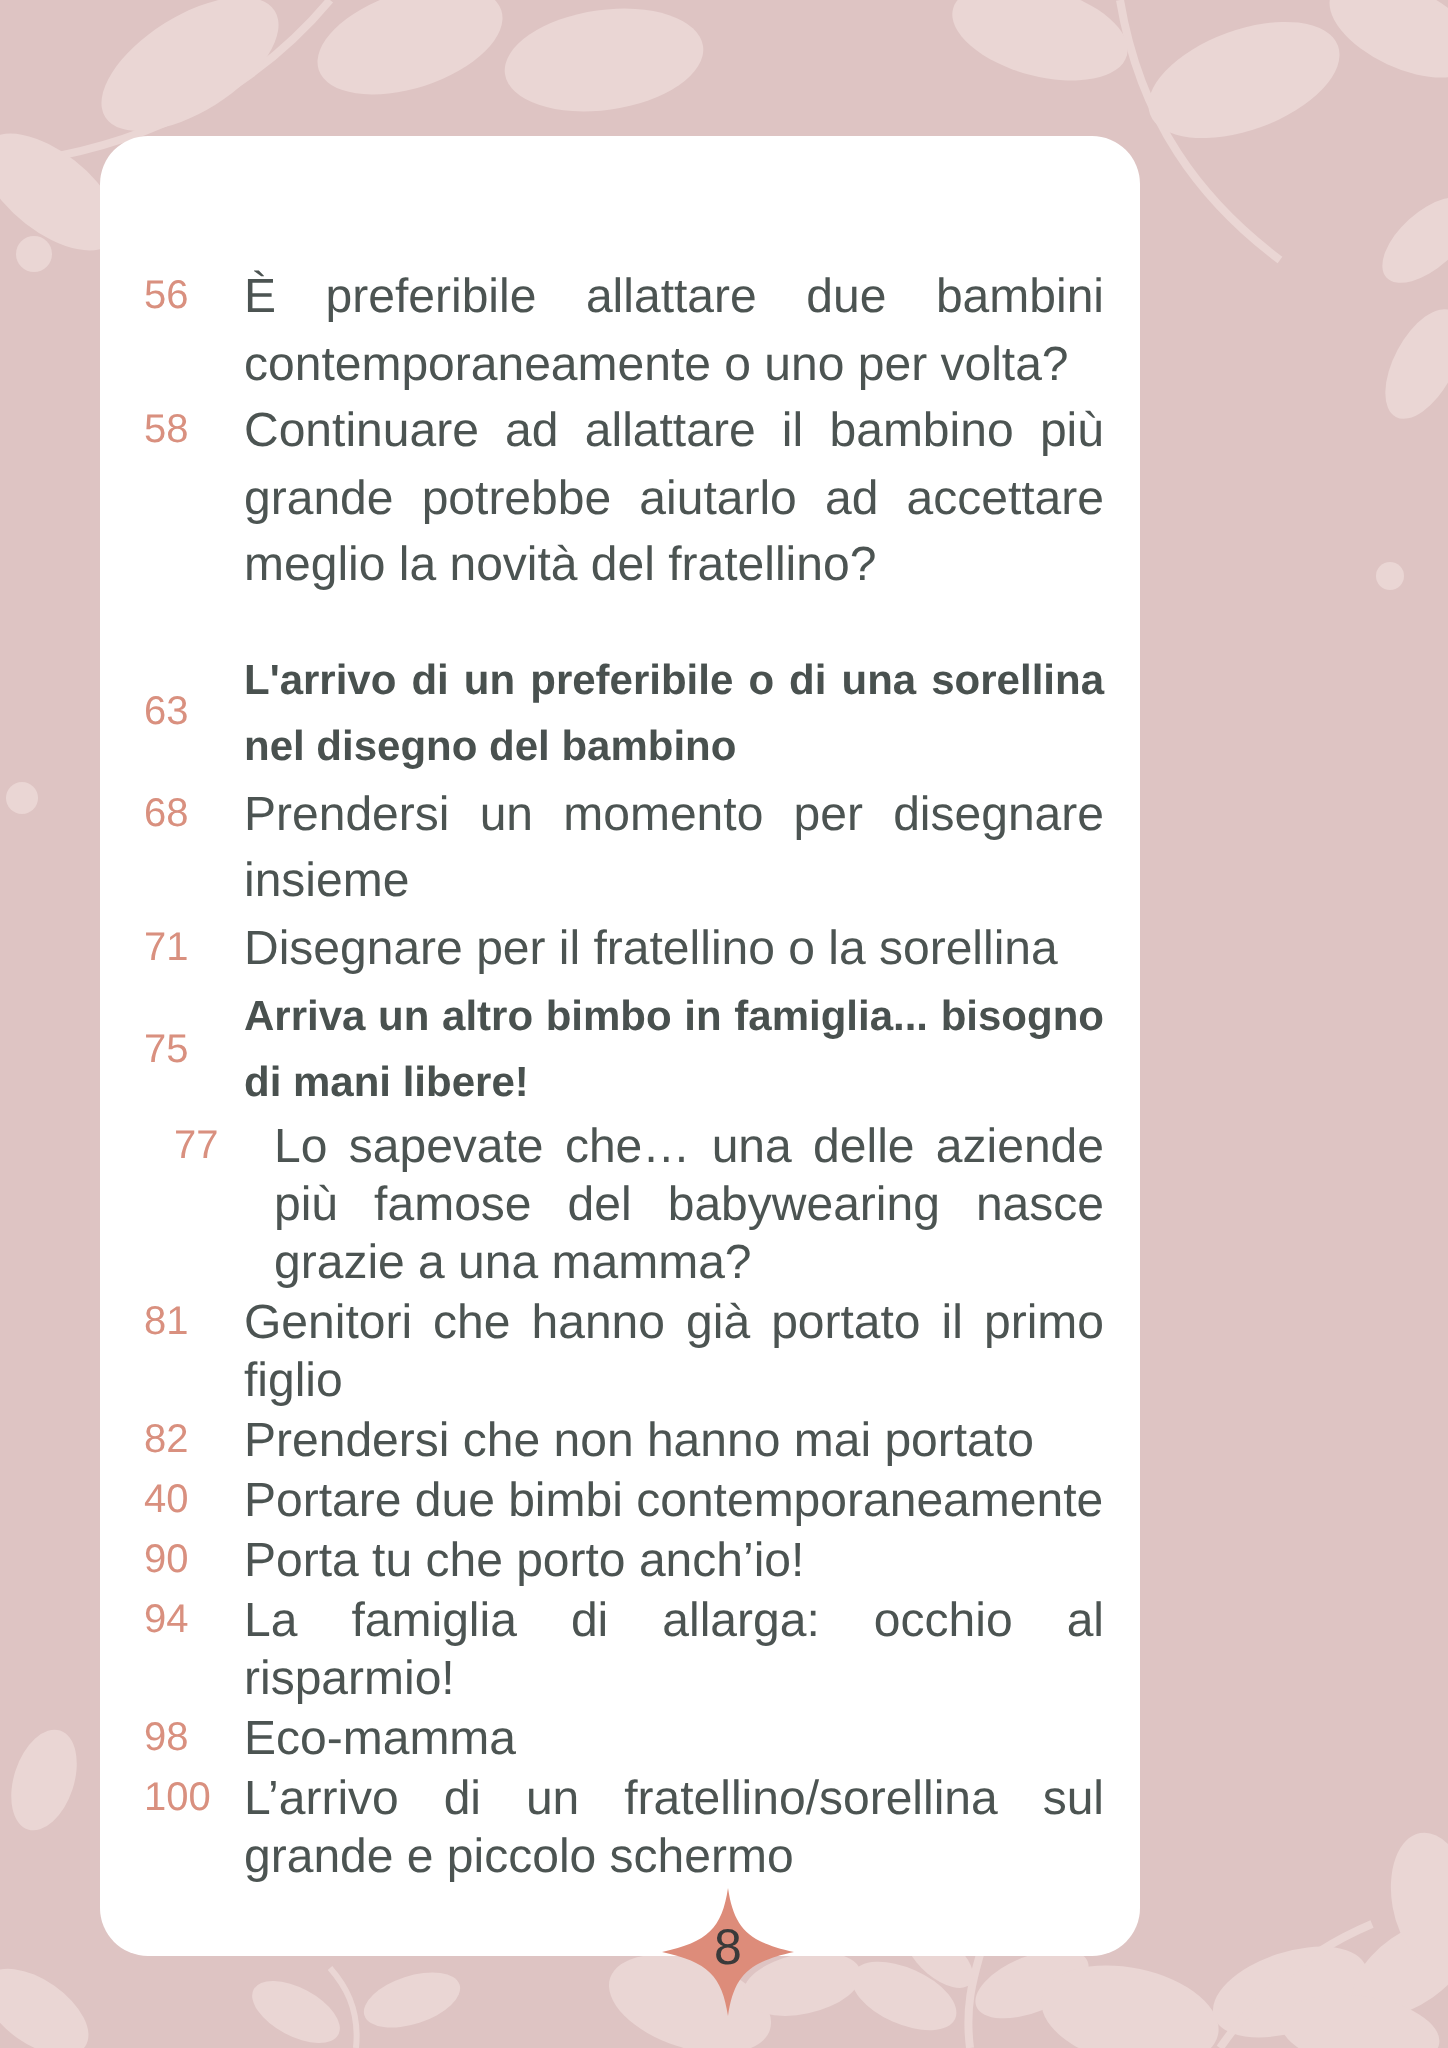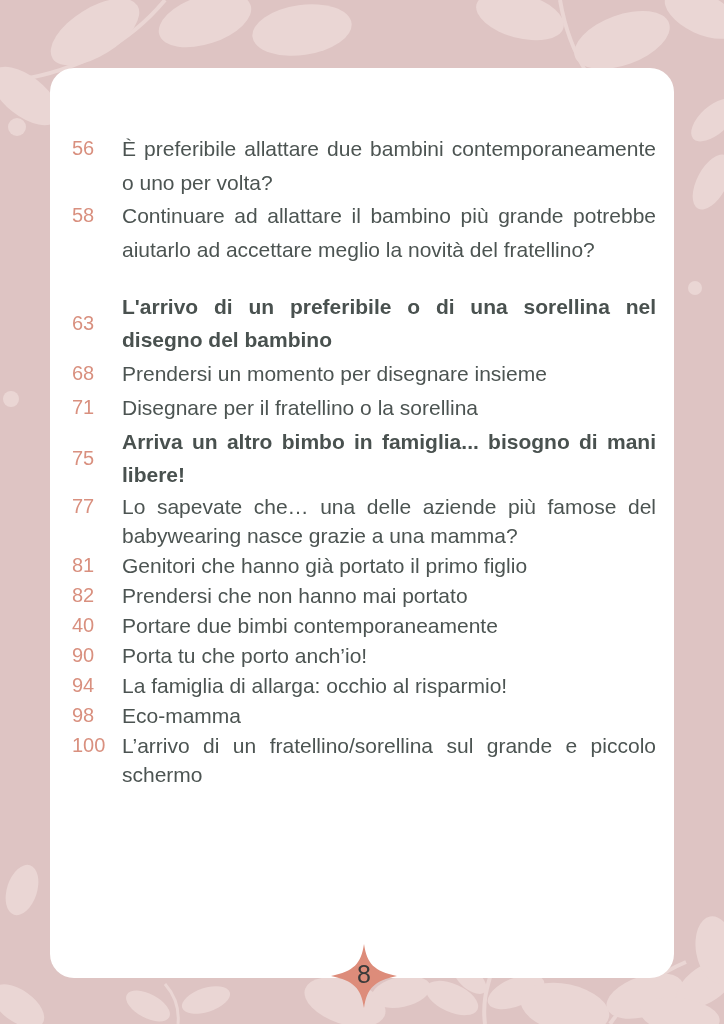--- a/index.html
+++ b/index.html
@@ -5,44 +5,44 @@
   html,body { margin:0; padding:0; }
   body {
     width:724px; height:1024px;
     position:relative; overflow:hidden;
     background:#dec4c3;
     font-family:"Liberation Sans", sans-serif;
   }
   .bg-decor { position:absolute; inset:0; width:724px; height:1024px; }
   .card {
     position:absolute; left:50px; top:68px;
-    width:624px; height:910px;
+    width:520px; height:910px;
     background:#ffffff; border-radius:24px;
     box-sizing:border-box;
     padding:64px 18px 0 22px;
   }
   .toc-row { display:flex; align-items:flex-start; }
   .num {
     flex:none; width:50px;
     color:#d9907f; font-size:20px;
   }
   .txt {
     flex:1; text-align:justify;
-    color:#4c5452; font-size:21px;
+    color:#4c5452; font-size:24px;
     letter-spacing:0;
   }
   .sec-loose .toc-row { line-height:33.5px; }
   .sec-loose .num { line-height:33.5px; }
   .sec-tight .toc-row { line-height:29px; margin-top:1px; }
   .sec-tight .num { line-height:29px; }
   .heading-row { margin-top:24px; margin-bottom:1px;align-items:center; }
   .heading-row .txt { font-weight:bold; font-size:21px; line-height:33px; color:#49514f; }
   .heading-row .num { line-height:33px; }
   .sec-tight .heading-row { line-height:33px; }
-  .sec-tight .first-row { margin-top:0; }
+  .sec-tight .first-row { margin-top:0;margin-left:15px; }
   .page-badge {
     position:absolute; left:331px; top:944px;
     width:66px; height:64px;
   }
   .page-badge svg { position:absolute; left:0; top:0; }
   .page-badge .pn {
     position:absolute; left:0; top:0; width:66px; height:60px;
     display:flex; align-items:center; justify-content:center;
     font-size:25px; font-weight:300; color:#3a3a3a;
   }

